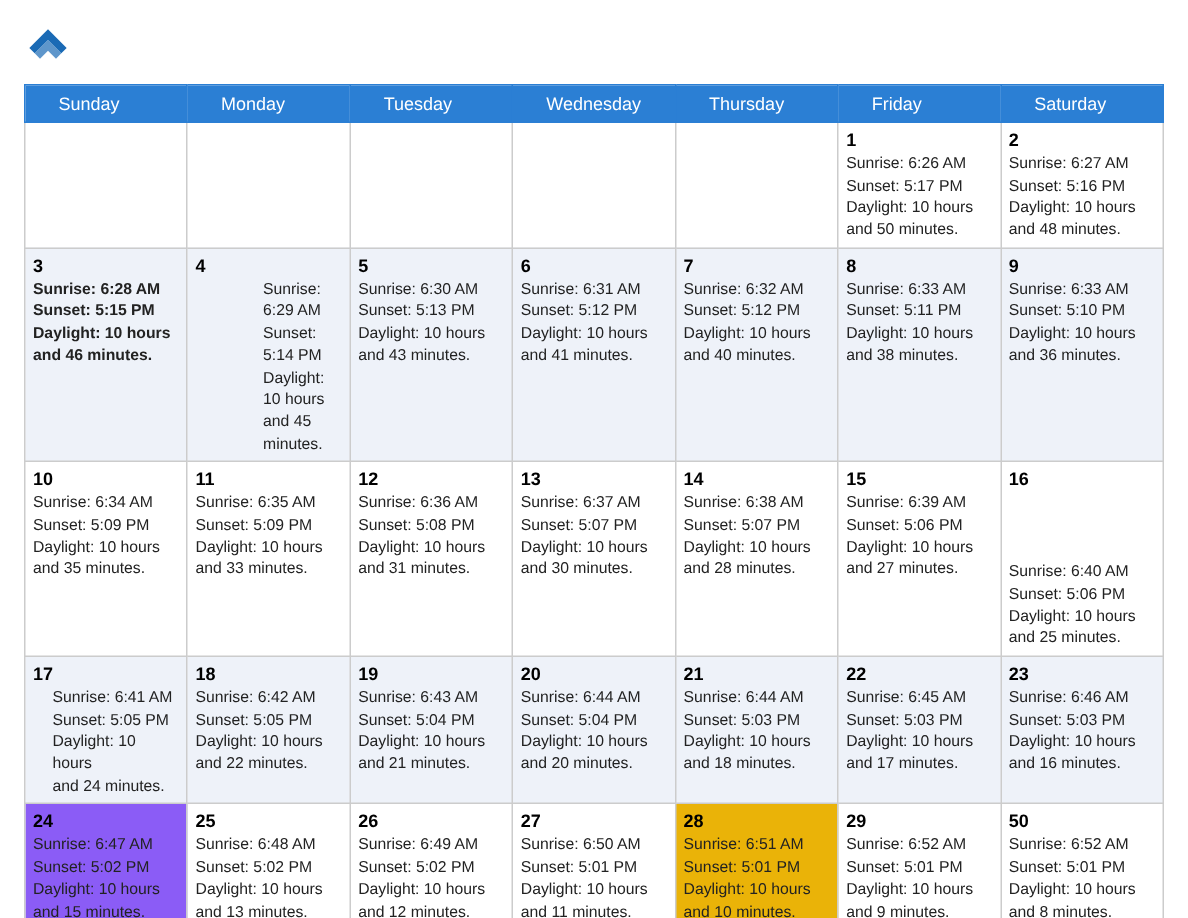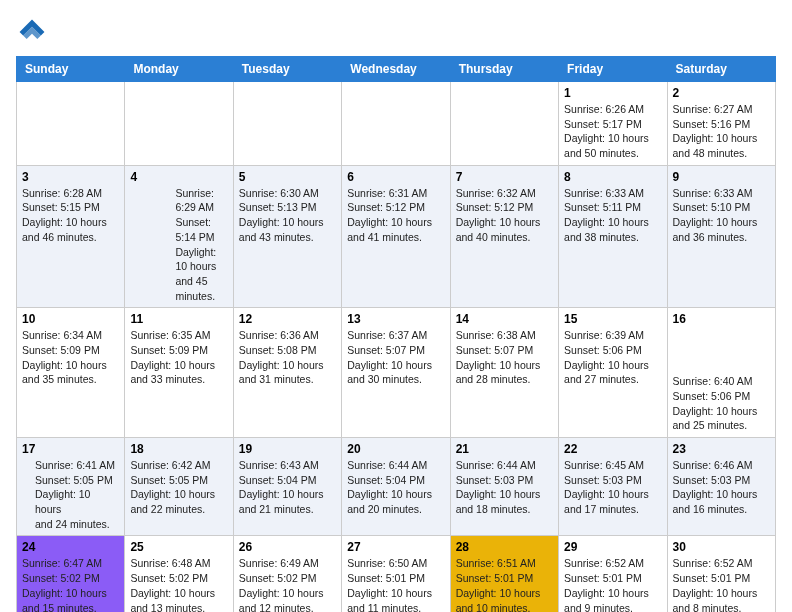--- a/index.html
+++ b/index.html
@@ -46,23 +46,23 @@
     }
     .calendar {
       width: 100%;
       border-collapse: collapse;
       font-size: 11px;
     }
     .calendar th {
       background-color: #2b7fd4;
       color: #fff;
       text-align: left;
-      padding: 5px 8px;
+      padding: 5px 22px;
       font-size: 12px;
-      font-weight: bold;
+      font-weight: normal;
       border: 1px solid #2b7fd4;
     }
     .calendar td {
       border: 1px solid #ccc;
       vertical-align: top;
       padding: 4px 5px;
       width: 108px;
       min-height: 80px;
       background: #fff;
     }
@@ -137,21 +137,21 @@
           <span class="day-number">2</span>
           <div class="day-info" style="white-space: pre-line;">Sunrise: 6:27 AM
 Sunset: 5:16 PM
 Daylight: 10 hours
 and 48 minutes.</div>
         </td>
       </tr>
       <tr>
         <td style="background-color: rgb(238, 242, 249);">
           <span class="day-number">3</span>
-          <div class="day-info" style="white-space: pre-line;">Sunrise: 6:28 AM
+          <div class="day-info" style="white-space: pre-line; font-weight: bold;">Sunrise: 6:28 AM
 Sunset: 5:15 PM
 Daylight: 10 hours
 and 46 minutes.</div>
         </td>
         <td style="background-color: rgb(238, 242, 249);">
           <span class="day-number">4</span>
           <div class="day-info" style="white-space: pre-line; margin-left: 45px;">Sunrise: 6:29 AM
 Sunset: 5:14 PM
 Daylight: 10 hours
 and 45 minutes.</div>
@@ -331,21 +331,21 @@
 and 10 minutes.</div>
         </td>
         <td style="background-color: rgb(255, 255, 255);">
           <span class="day-number">29</span>
           <div class="day-info" style="white-space: pre-line;">Sunrise: 6:52 AM
 Sunset: 5:01 PM
 Daylight: 10 hours
 and 9 minutes.</div>
         </td>
         <td style="background-color: rgb(255, 255, 255);">
-          <span class="day-number">30</span>
+          <span class="day-number">50</span>
           <div class="day-info" style="white-space: pre-line;">Sunrise: 6:52 AM
 Sunset: 5:01 PM
 Daylight: 10 hours
 and 8 minutes.</div>
         </td>
       </tr>
     </tbody>
 </table>
 
 </body></html>

